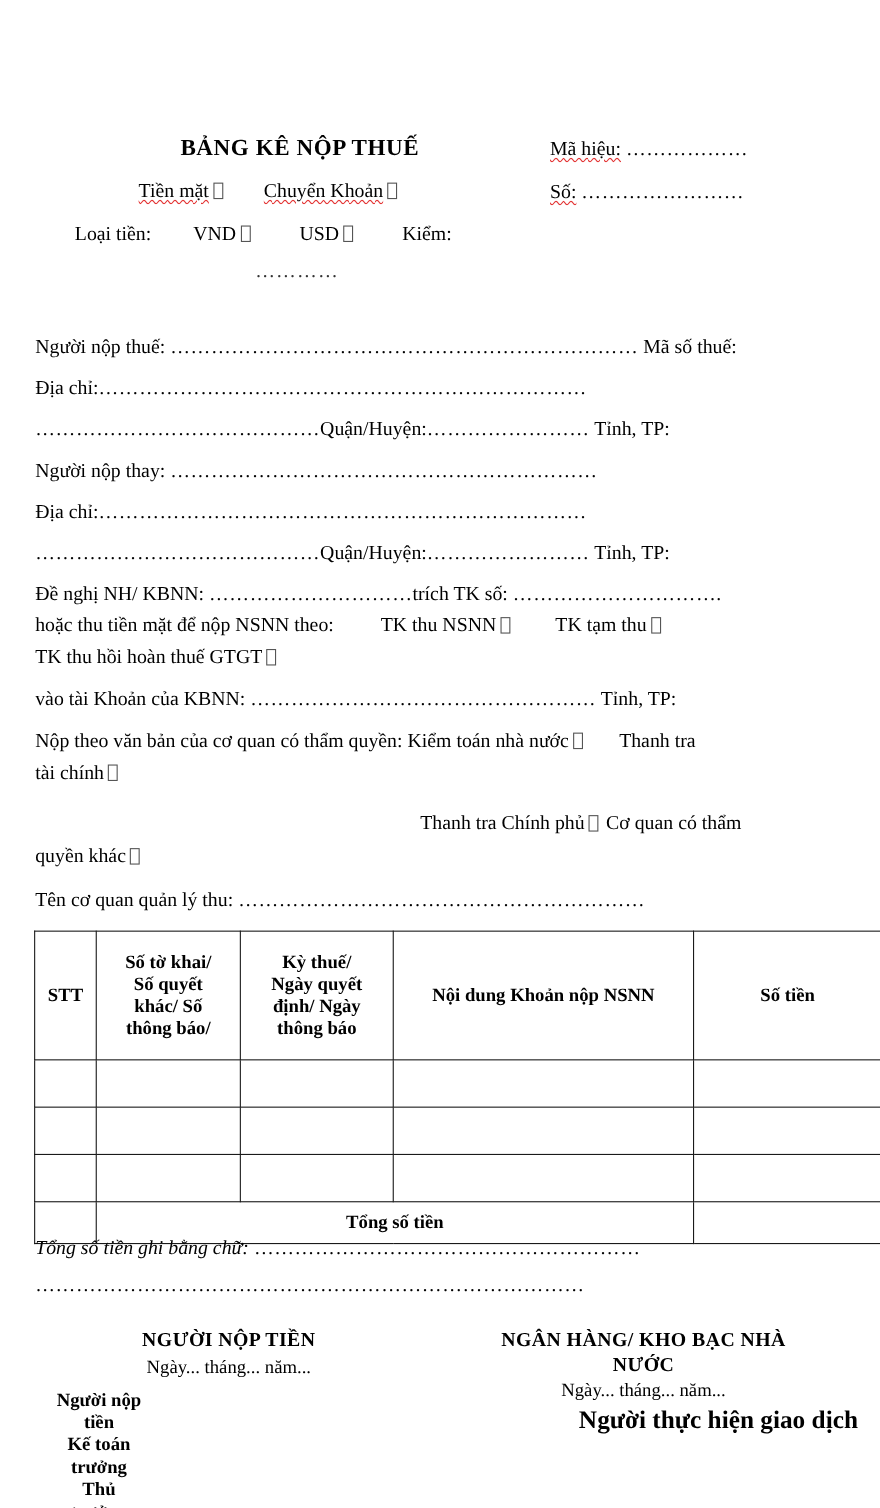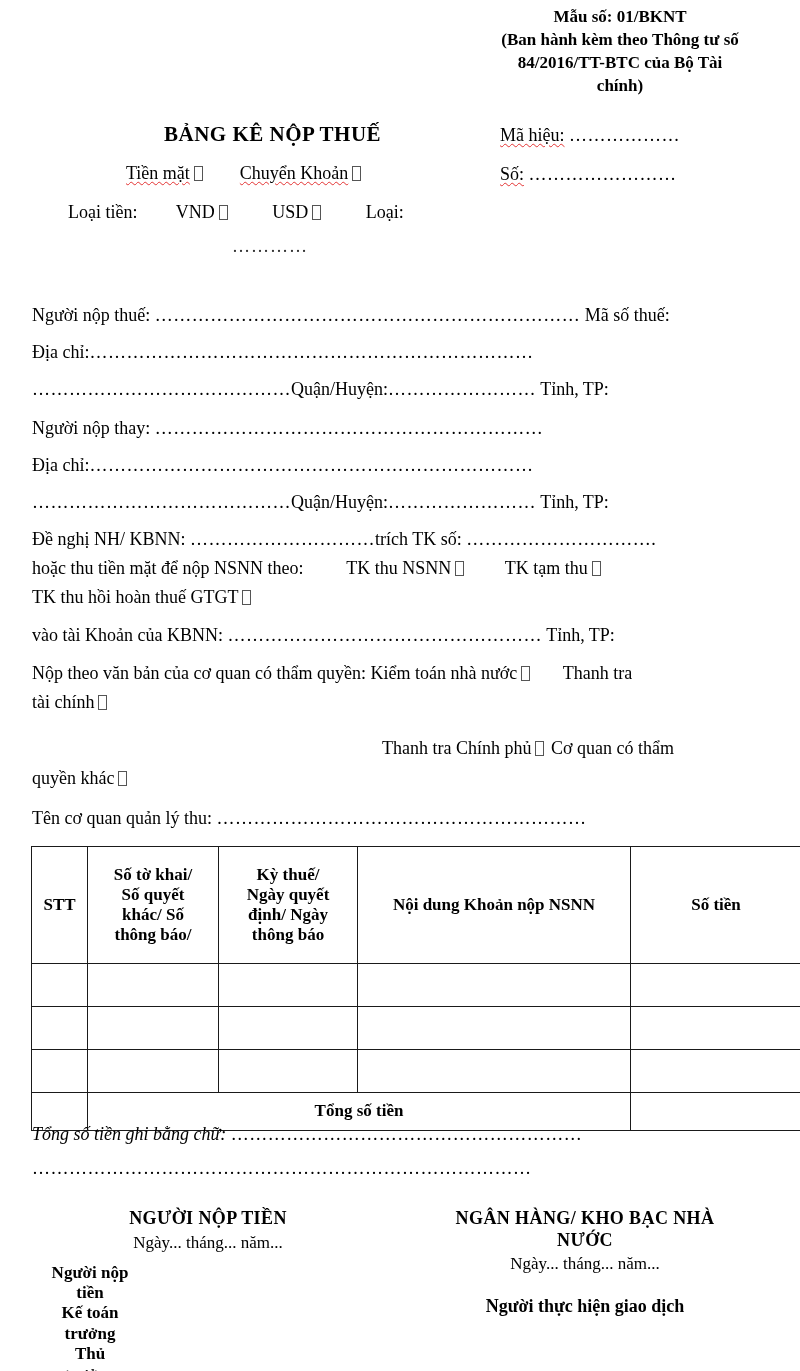--- a/index.html
+++ b/index.html
@@ -198,23 +198,24 @@
     font-size: 18px;
     font-weight: bold;
     letter-spacing: 0.4px;
     line-height: 1.2;
   }
   .sig-date {
     font-size: 17px;
     margin-top: 3px;
   }
   .sig-sub {
-    font-size: 18px;
-    font-weight: bold;
-    margin-top: 22px;
+    font-size: 23px;
+    font-weight: bold;
+    margin-top: 4px;
+    text-align: right;
   }
   .sig-cols {
     display: flex;
     justify-content: space-between;
     margin-top: 10px;
     padding: 0 6px;
     flex-direction: column;
   }
   .sig-col {
     width: 112px;
@@ -222,26 +223,20 @@
     font-weight: bold;
     text-align: center;
     line-height: 1.2;
   }
 </style>
 </head>
 <body>
 
 <div class="page">
 
-  <div class="model-block">
-    <span class="line">Mẫu số: 01/BKNT</span>
-    <span class="line">(Ban hành kèm theo Thông tư số</span>
-    <span class="line">84/2016/TT-BTC của Bộ Tài</span>
-    <span class="line">chính)</span>
-  </div>
 
   <div class="title-row">
     <div class="doc-title">BẢNG KÊ NỘP THUẾ</div>
     <div class="ident-ma">
       <span class="sp">Mã hiệu:</span>
       <span class="dots">………………</span>
     </div>
     <div class="ident-so">
       <span class="sp">Số:</span>
       <span class="dots">……………………</span>
@@ -251,21 +246,21 @@
   <div class="pay-methods">
     <span class="sp">Tiền mặt</span><span class="cbx"></span>
     <span class="gap"></span>
     <span class="sp">Chuyển Khoản</span><span class="cbx"></span>
   </div>
 
   <div class="currency-row">
     <span class="lbl">Loại tiền:</span>
     <span class="opt"><span>VND</span><span class="cbx"></span></span>
     <span class="opt"><span>USD</span><span class="cbx"></span></span>
-    <span>Loại:</span>
+    <span>Kiểm:</span>
   </div>
   <div class="currency-dots">…………</div>
 
   <div class="bl" style="top:305px;">
     <span>Người nộp thuế:</span>
     <span class="dots">……………………………………………………………</span>
     <span>Mã số thuế:</span>
   </div>
 
   <div class="bl" style="top:342px;">

